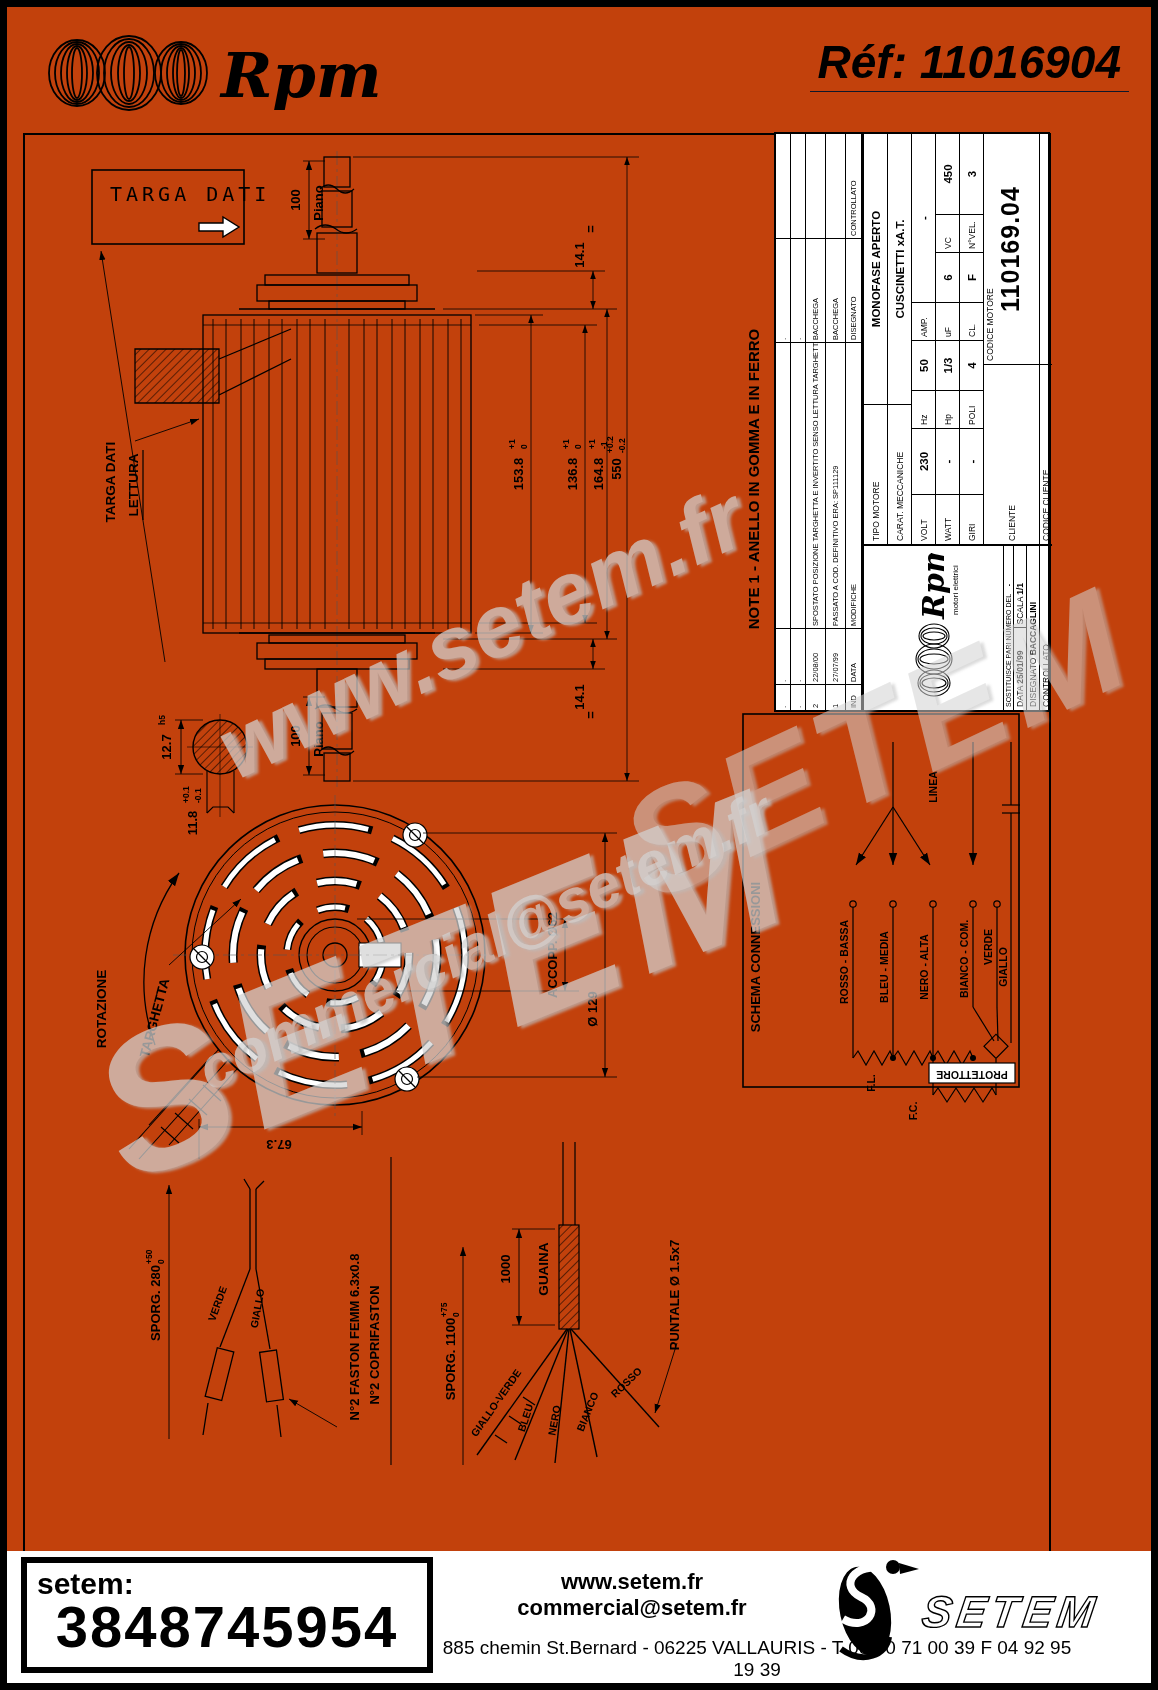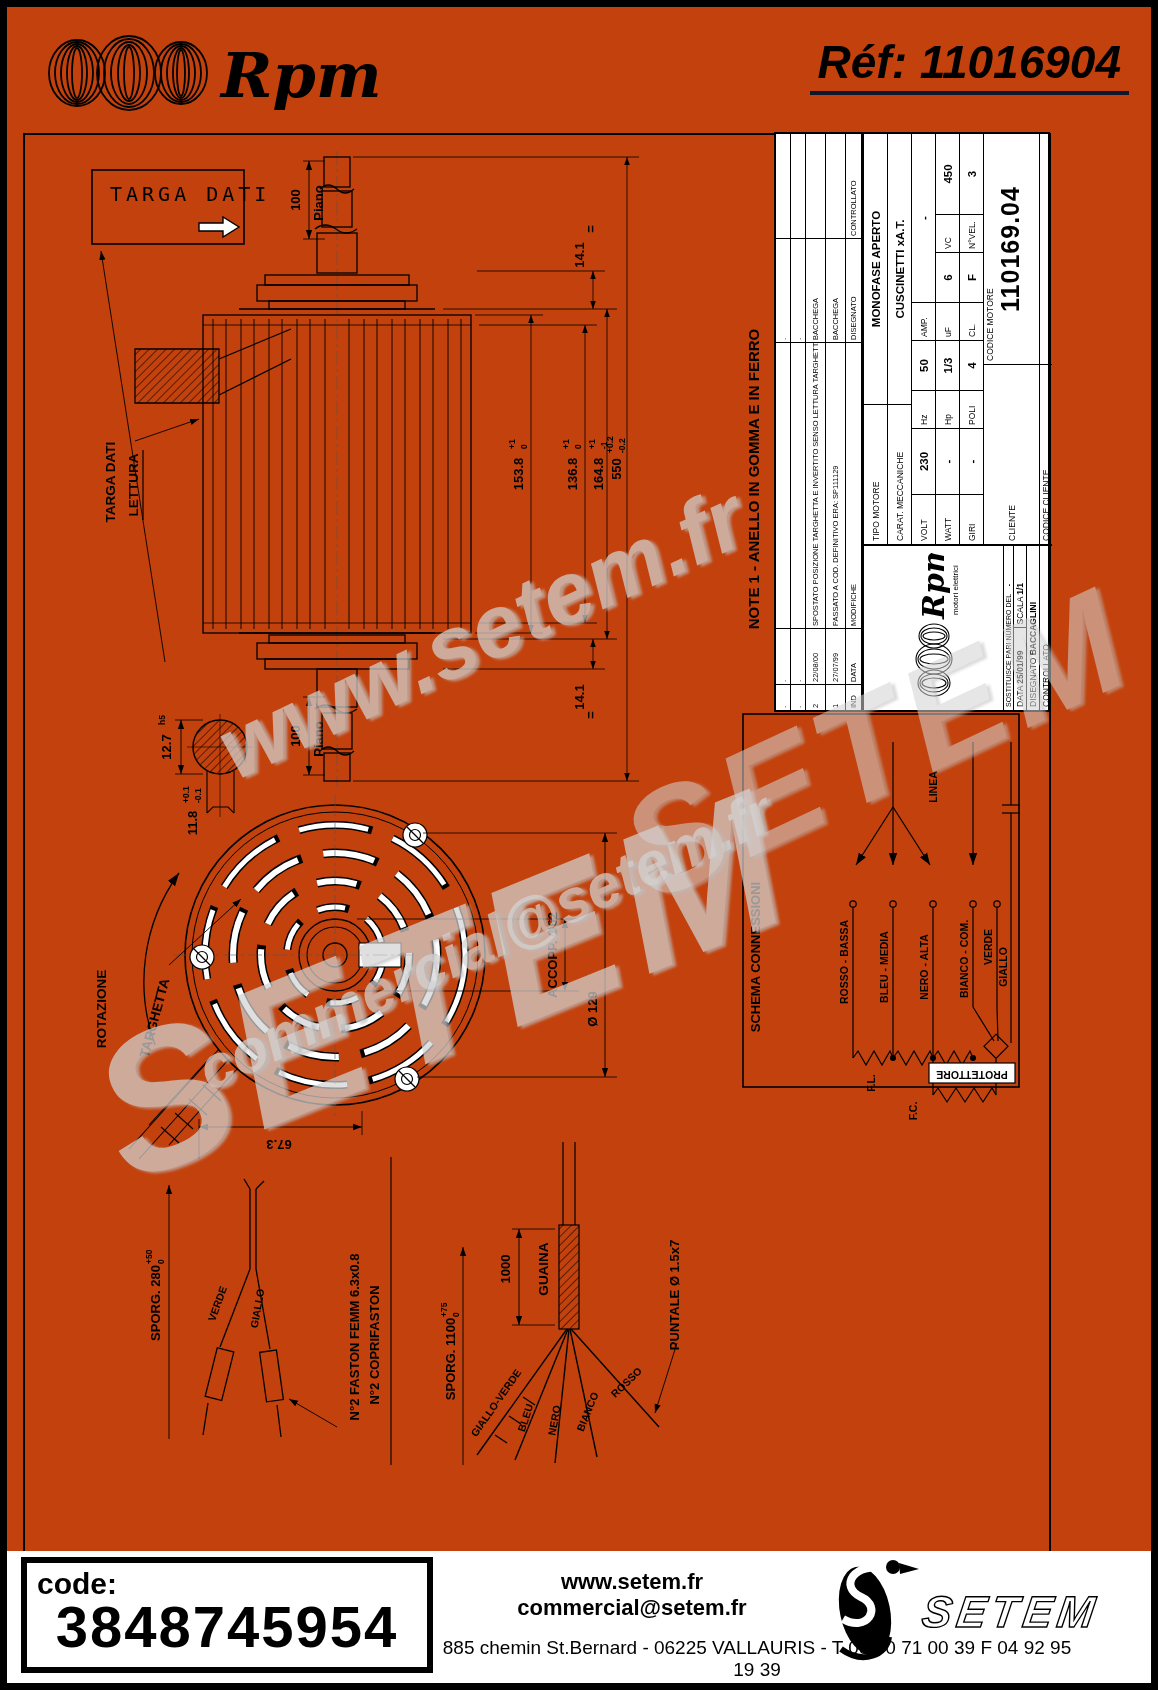--- a/index.html
+++ b/index.html
@@ -1,19 +1,19 @@
 <!DOCTYPE html>
 <html><head>
 <meta charset="utf-8">
 <style>
   html,body{margin:0;padding:0;background:#888;}
   .page{position:relative;width:1158px;height:1690px;background:#c2410c;border:7px solid #000;box-sizing:border-box;overflow:hidden;font-family:"Liberation Sans",sans-serif;}
   .frame{position:absolute;left:16px;top:126px;width:1028px;height:1428px;border:2px solid #000;box-sizing:border-box;z-index:1;}
   
-  .hdr-ref{position:absolute;right:22px;top:28px;font:italic 800 46px "Liberation Sans",sans-serif;border-bottom:4px solid #0f172a;padding:0 8px 2px 8px;z-index:3;}
+  .hdr-ref{position:absolute;right:22px;top:28px;font:italic 800 46px "Liberation Sans",sans-serif;border-bottom:1px solid #0f172a;padding:0 8px 2px 8px;z-index:3;}
   .hdr-logo{position:absolute;left:26px;top:14px;z-index:3;}
   
   .wm{position:absolute;color:#d3d3d3;font-weight:700;font-style:italic;text-shadow:3px 3px 3px #bdbdbd;opacity:.72;pointer-events:none;white-space:nowrap;z-index:6;font-family:"Liberation Sans",sans-serif;}
   .wm1{left:195px;top:700px;font-size:88px;transform:rotate(-25deg);transform-origin:0 0;}
   .wm2{left:55px;top:1010px;font-size:195px;letter-spacing:12px;transform:rotate(-22deg);transform-origin:0 0;}
   .wm3{left:180px;top:1035px;font-size:60px;transform:rotate(-25deg);transform-origin:0 0;}
   .wm4{left:590px;top:775px;font-size:145px;letter-spacing:8px;transform:rotate(-25deg);transform-origin:0 0;opacity:.55;}
   
   svg text{fill:#000;font-family:"Liberation Sans",sans-serif;}
   .dim{font-size:13px;font-weight:700;}
@@ -535,21 +535,21 @@
     </div>
   </div>
 
   <div class="wm wm1">www.setem.fr</div>
   <div class="wm wm2">SETEM</div>
   <div class="wm wm3">commercial@setem.fr</div>
   <div class="wm wm4">SETEM</div>
 
   <div class="footer">
     <div class="codebox">
-      <div class="cl">code:</div>
+      <div class="cl">setem:</div>
       <div class="cv">3848745954</div>
     </div>
     <div class="fcenter">
       <div class="w">www.setem.fr</div>
       <div class="w">commercial@setem.fr</div>
     </div>
     <div class="faddr">885 chemin St.Bernard  -  06225 VALLAURIS  -  T 08 90 71 00 39   F 04 92 95 19 39</div>
     <div class="flogo">
       <svg width="340" height="118" viewBox="0 0 340 118">
         <g>

